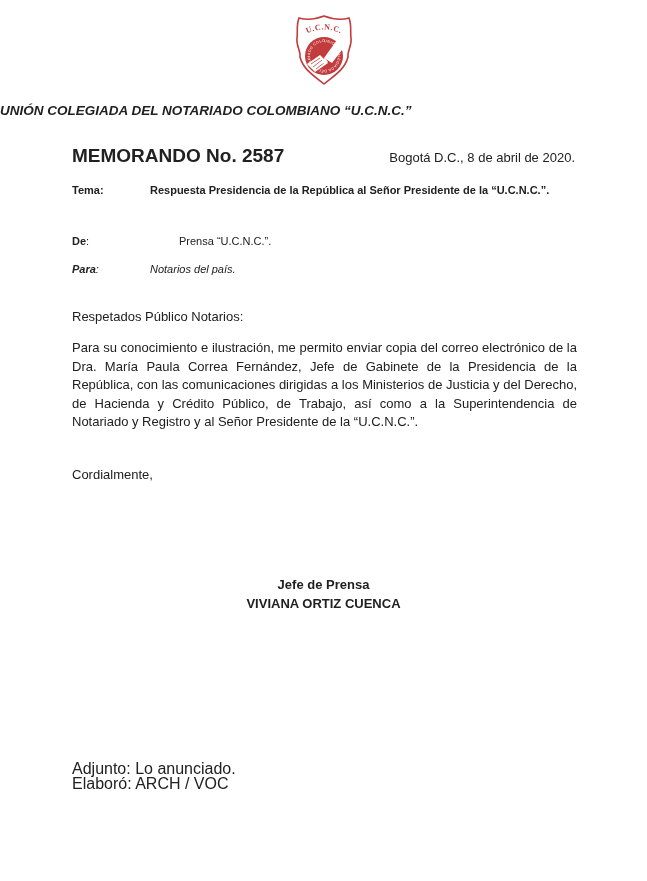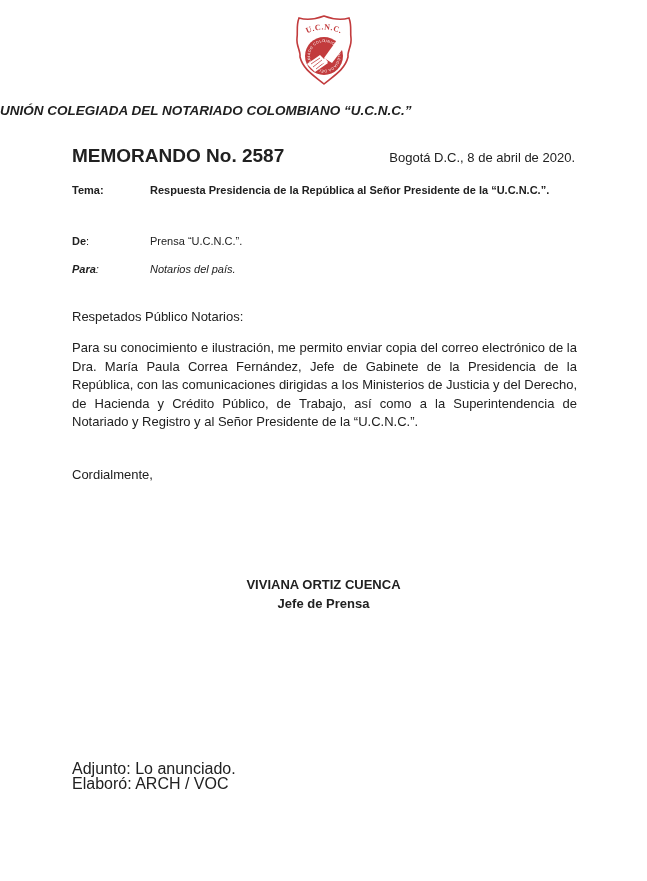--- a/index.html
+++ b/index.html
@@ -31,21 +31,21 @@
   .memo-date { font-weight: normal; }
 
   .field-row {
     left: 72px; right: 70px;
     display: flex; font-size: 11px; line-height: 19px;
   }
   .field-row .label { width: 78px; flex: 0 0 78px; font-weight: bold; }
   .field-row .label .colon { font-weight: normal; }
   .row-tema  { top: 181px; }
   .row-tema .value { font-weight: bold; text-align: justify; }
-  .row-de    { top: 232px; }
+  .row-de    { top: 232px; gap: 29px; }
   .row-para  { top: 260px; font-style: italic; }
   .field-row .value { flex: 1; }
 
   .salutation { top: 308px; left: 72px; right: 70px; font-size: 13px; line-height: 18.5px; }
 
   .body-par {
     top: 339px; left: 72px; right: 70px;
     font-size: 13px; line-height: 18.5px; text-align: justify;
   }
 
@@ -117,22 +117,22 @@
     <span class="value">Notarios del país.</span>
   </div>
 
   <div class="abs salutation">Respetados Público Notarios:</div>
 
   <div class="abs body-par">Para su conocimiento e ilustración, me permito enviar copia del correo electrónico de la Dra. María Paula Correa Fernández, Jefe de Gabinete de la Presidencia de la República, con las comunicaciones dirigidas a los Ministerios de Justicia y del Derecho, de Hacienda y Crédito Público, de Trabajo, así como a la Superintendencia de Notariado y Registro y al Señor Presidente de la “U.C.N.C.”.</div>
 
   <div class="abs closing">Cordialmente,</div>
 
   <div class="abs signature">
+    <div>Jefe de Prensa</div>
     <div>VIVIANA ORTIZ CUENCA</div>
-    <div>Jefe de Prensa</div>
   </div>
 
   <div class="abs doc-footer">
     <div>Adjunto: Lo anunciado.</div>
     <div>Elaboró: ARCH / VOC</div>
   </div>
 
 </div>
 
 </body></html>

